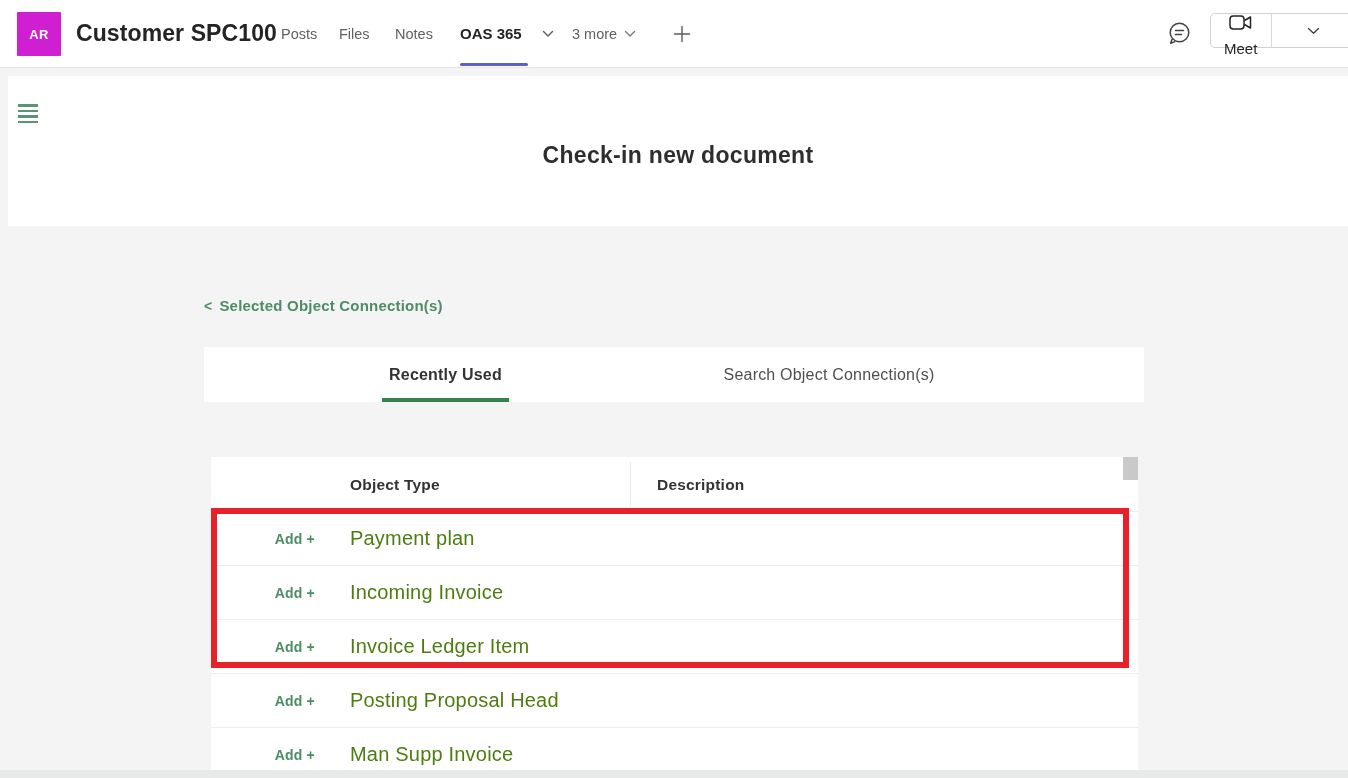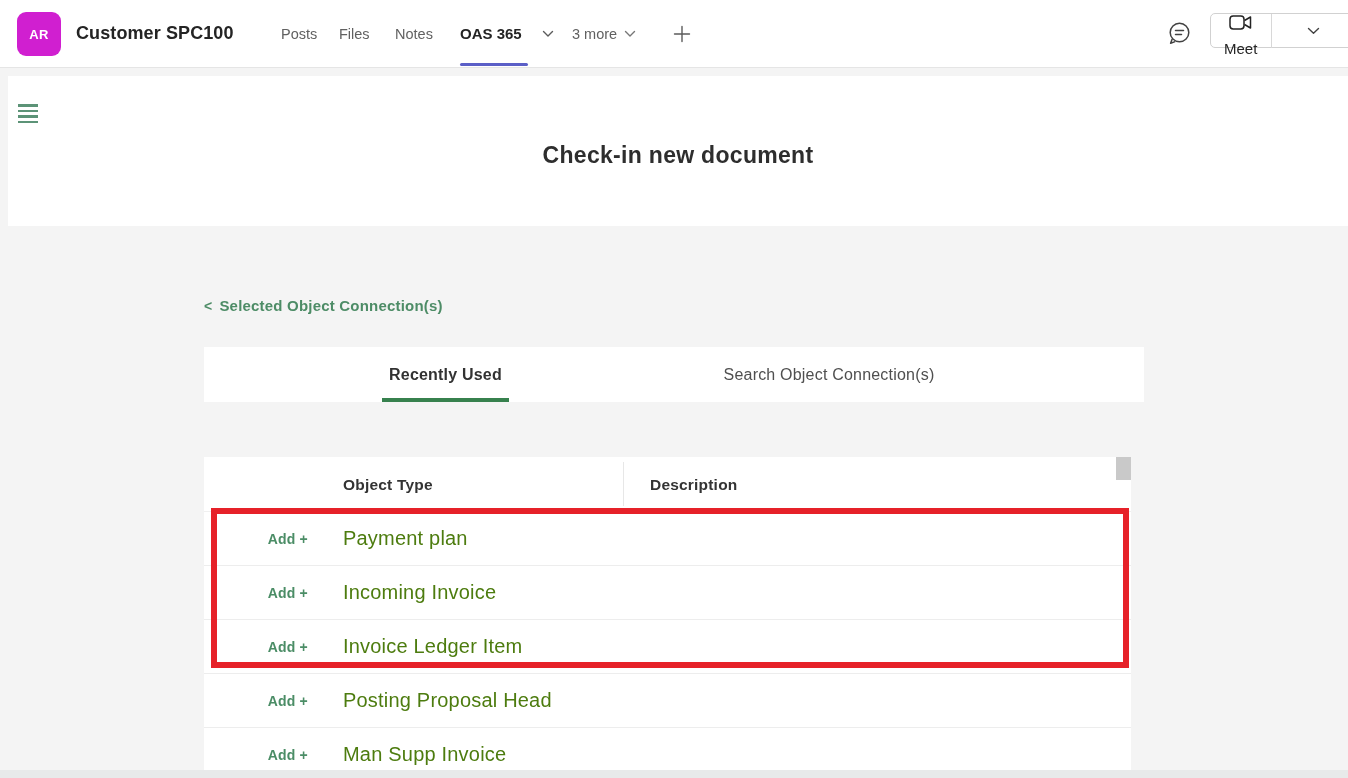--- a/index.html
+++ b/index.html
@@ -3,25 +3,25 @@
 <meta charset="utf-8">
 <style>
   * { margin:0; padding:0; box-sizing:border-box; }
   html,body { width:1348px; height:778px; }
   body { font-family:"Liberation Sans","DejaVu Sans",sans-serif; background:#fff; }
   #frame { position:relative; width:1348px; height:778px; overflow:hidden; background:#fff; }
 
   
   .teams-bar { position:absolute; top:0; left:0; right:0; height:68px; background:#fff;
                border-bottom:1px solid #e5e5e5; z-index:5; }
-  .avatar { position:absolute; left:17px; top:12px; width:44px; height:44px; border-radius:9px;
+  .avatar { position:absolute; left:17px; top:12px; width:44px; height:44px; border-radius:1px;
             display:flex; align-items:center; justify-content:center;
             color:#fff; font-size:13px; font-weight:bold; letter-spacing:.3px; }
   .team-title { position:absolute; left:76px; top:0; height:67px; display:flex; align-items:center;
-                font-size:18px; font-weight:bold; color:#242424; letter-spacing:.1px; }
+                font-size:23px; font-weight:bold; color:#242424; letter-spacing:.1px; }
   .top-tab { position:absolute; top:0; height:67px; display:flex; align-items:center; gap:7px;
              font-size:14.5px; color:#616161; cursor:pointer; }
   .top-tab.active { color:#242424; font-weight:bold; font-size:15px; }
   .tab-underline { position:absolute; left:460px; top:63px; width:68px; height:3px;
                    border-radius:2px; }
   .chev { display:inline-block; }
   .plus-tab { position:absolute; left:671px; top:0; height:67px; display:flex; align-items:center; cursor:pointer; }
 
   .chat-btn { position:absolute; left:1163px; top:16px; width:32px; height:34px;
               display:flex; align-items:center; justify-content:center; cursor:pointer; }
@@ -46,21 +46,21 @@
                font-size:15px; font-weight:bold; color:#4d8c66; cursor:pointer; letter-spacing:.2px; }
   .back-link .lt { font-size:14px; font-weight:bold; }
 
   .tab-strip { position:absolute; left:204px; top:279px; width:940px; height:55px; background:#fff; }
   .strip-tab { position:absolute; top:0; height:100%; display:flex; align-items:center;
                justify-content:center; font-size:16px; cursor:pointer; letter-spacing:.2px; }
   .strip-tab.active-tab { left:178px; width:127px; color:#323232; font-weight:bold; }
   .strip-tab.inactive-tab { left:494px; width:262px; color:#4f4f4f; }
   .strip-underline { position:absolute; left:178px; top:51px; width:127px; height:4px; }
 
-  .obj-table { position:absolute; left:204px; top:389px; width:927px; height:313px; background:#fff; overflow:hidden;text-align:center; }
+  .obj-table { position:absolute; left:211px; top:389px; width:927px; height:313px; background:#fff; overflow:hidden;text-align:center; }
   .thead { position:relative; height:55px; border-bottom:1px solid #f0f0f0; }
   .th { position:absolute; top:0; height:55px; display:flex; align-items:center;
         font-size:15.5px; font-weight:bold; color:#333; letter-spacing:.2px; }
   .th-objtype { left:139px; }
   .th-desc { left:446px; }
   .col-divider { position:absolute; left:419px; top:5px; width:1px; height:44px; background:#e7e7e7; }
   .scroll-thumb { position:absolute; right:0; top:0; width:15px; height:23px; background:#c9c9c9; cursor:pointer; }
 
   .row { position:relative; height:54px; border-bottom:1px solid #ededed; background:#fff; }
   .add-btn { position:absolute; left:55px; top:0; width:49px; height:100%; display:flex; align-items:center;

